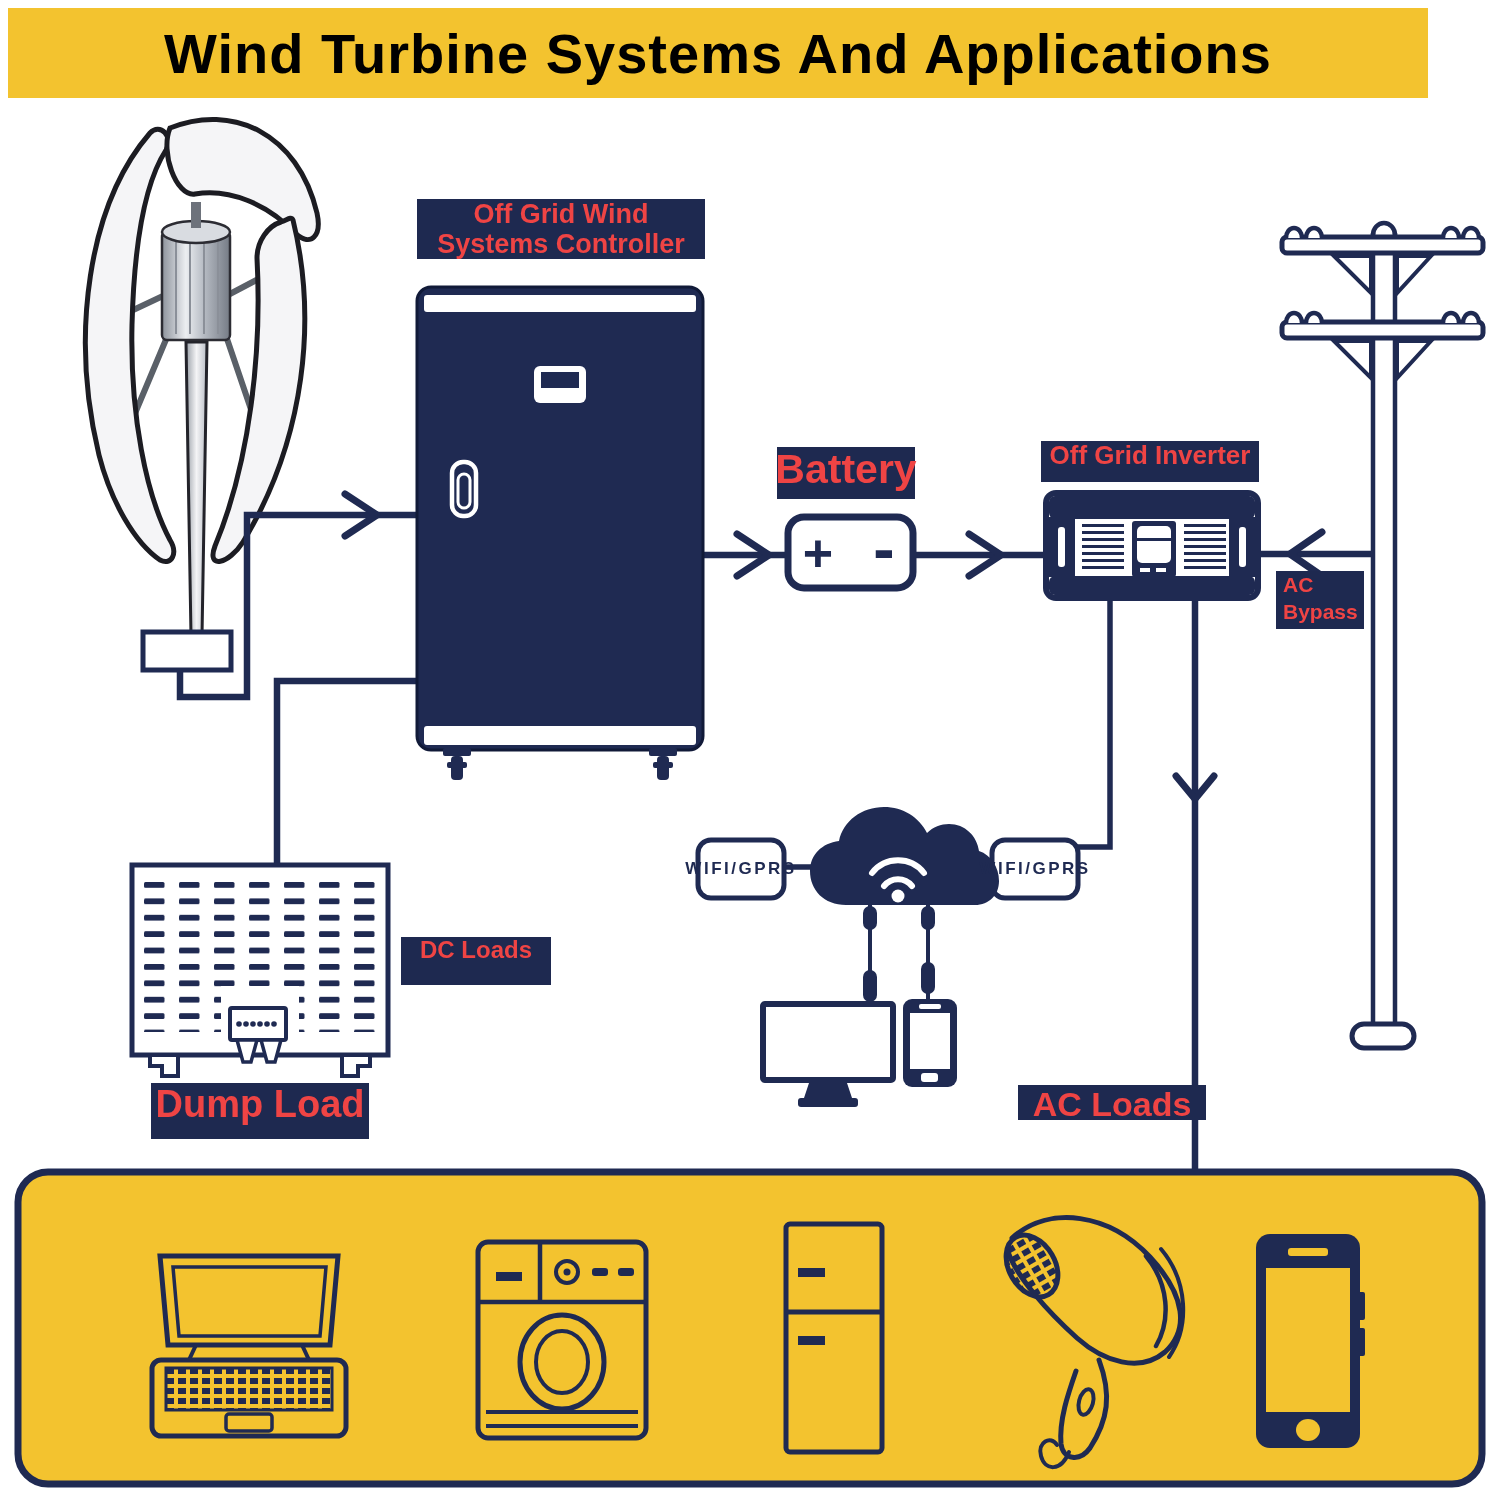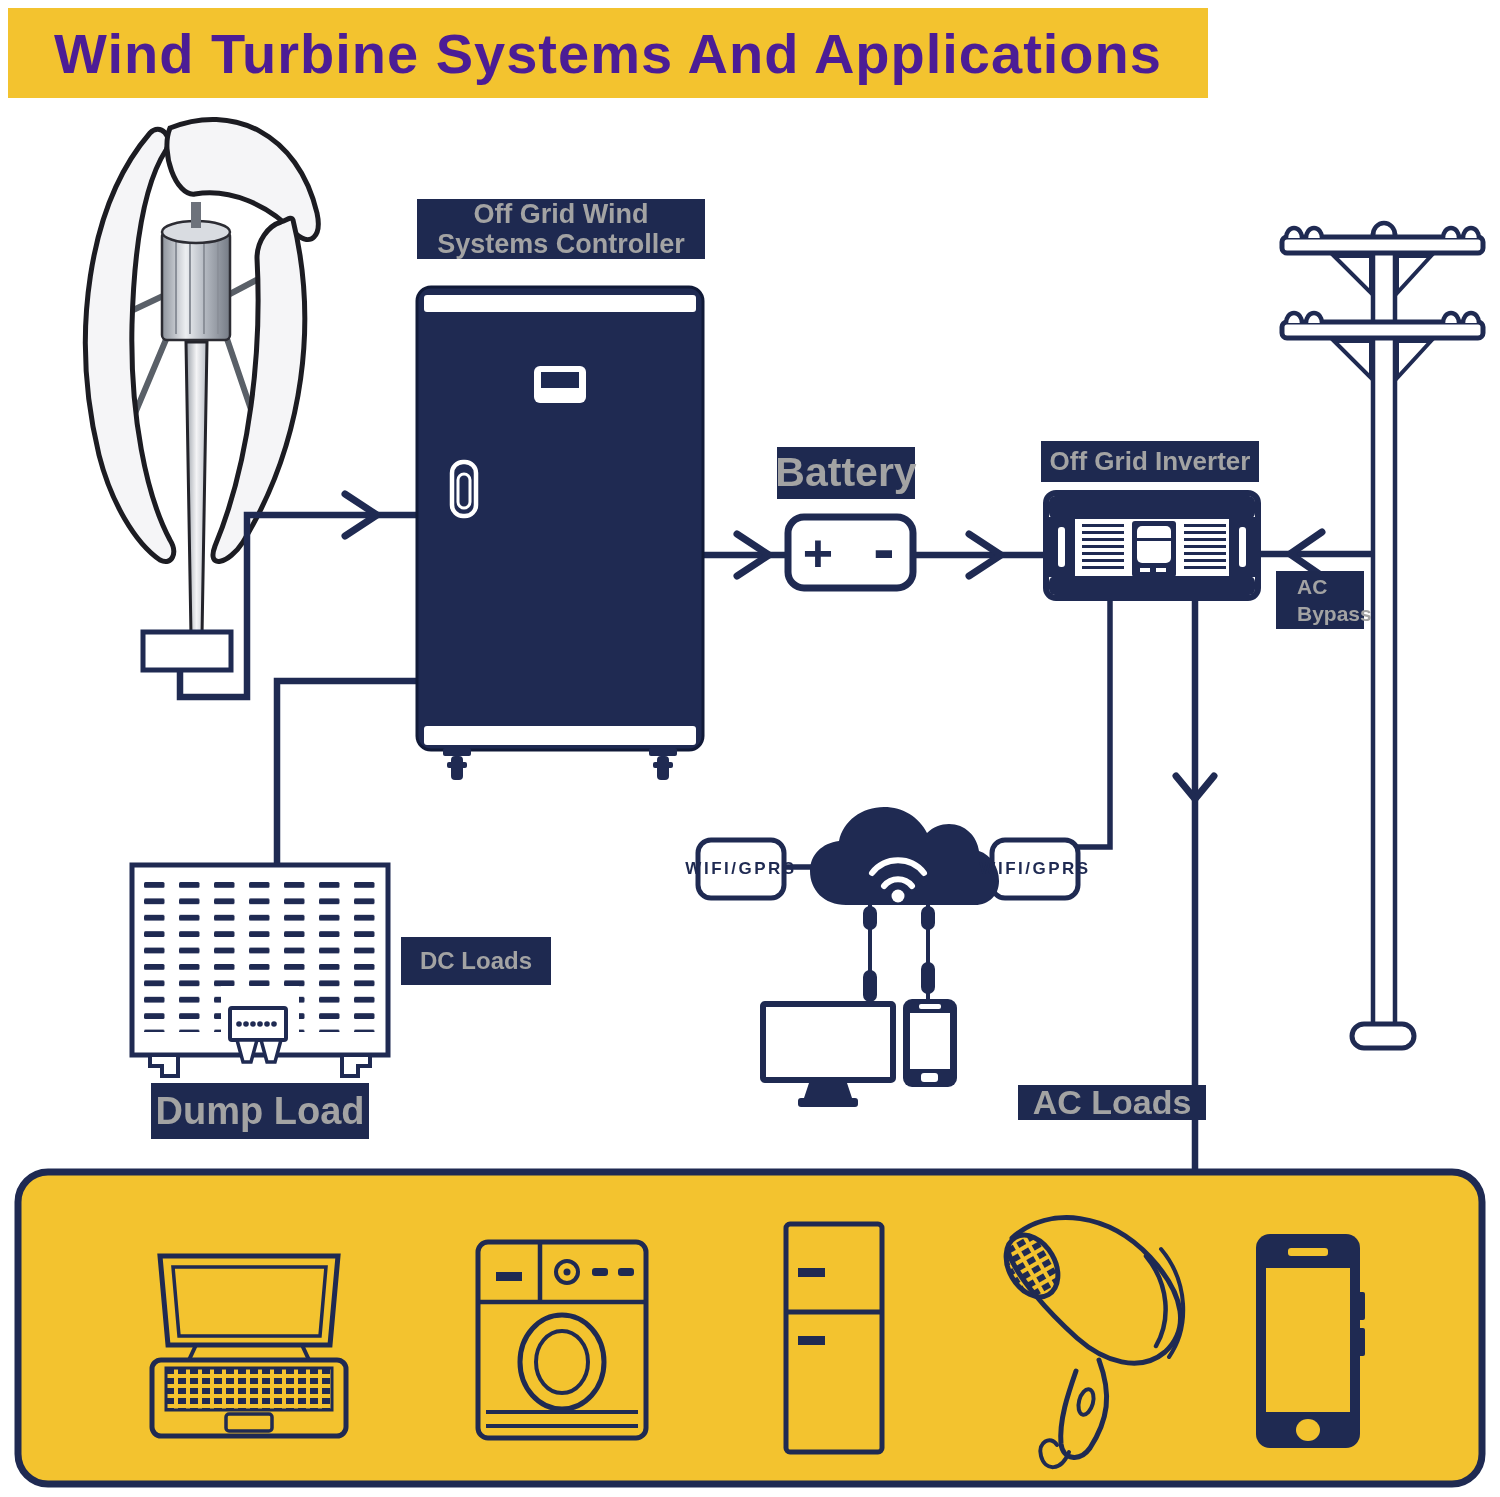--- a/index.html
+++ b/index.html
@@ -2,34 +2,34 @@
 <html><head>
 <meta charset="utf-8">
 <style>
   html,body{margin:0;padding:0;background:#ffffff;}
   #canvas{
     position:relative;width:1500px;height:1497px;background:#ffffff;overflow:hidden;
     font-family:"Liberation Sans", sans-serif;
   }
   #diagram-svg{position:absolute;left:0;top:0;width:1500px;height:1497px;}
   .hdr{
-    position:absolute;left:8px;top:8px;width:1200px;height:90px;
+    position:absolute;left:8px;top:8px;width:1420px;height:90px;
     background:#F3C32F;display:flex;align-items:center;justify-content:center;
-    color:#4c1d95;font-weight:bold;font-size:56px;letter-spacing:1px;
+    color:#000000;font-weight:bold;font-size:56px;letter-spacing:1px;
   }
   .label{
-    position:absolute;background:#1E2950;color:#a3a3a3;font-weight:bold;
-    display:flex;flex-direction:column;align-items:center;justify-content:center;
+    position:absolute;background:#1E2950;color:#ef4444;font-weight:bold;
+    display:flex;flex-direction:column;align-items:center;justify-content:flex-start;
     text-align:center;line-height:1.12;
   }
   .lbl-controller{left:417px;top:199px;width:288px;height:60px;font-size:27px;}
   .lbl-battery{left:777px;top:447px;width:138px;height:52px;font-size:41px;}
   .lbl-inverter{left:1041px;top:441px;width:218px;height:41px;font-size:26px;}
   .lbl-acbypass{left:1276px;top:571px;width:88px;height:58px;font-size:21px;
-    align-items:flex-start;padding-left:21px;box-sizing:border-box;line-height:1.3;}
+    align-items:flex-start;padding-left:7px;box-sizing:border-box;line-height:1.3;}
   .lbl-dcloads{left:401px;top:937px;width:150px;height:48px;font-size:24px;}
   .lbl-dumpload{left:151px;top:1083px;width:218px;height:56px;font-size:38px;}
   .lbl-acloads{left:1018px;top:1085px;width:188px;height:35px;font-size:34px;}
   .wifi-text{
     position:absolute;width:86px;height:58px;color:#1F2A52;font-weight:bold;
     font-size:17px;letter-spacing:2.5px;display:flex;
     align-items:center;justify-content:center;text-align:center;line-height:1.25;
   }
   .wifi-left{left:698px;top:840px;}
   .wifi-right{left:992px;top:840px;}

